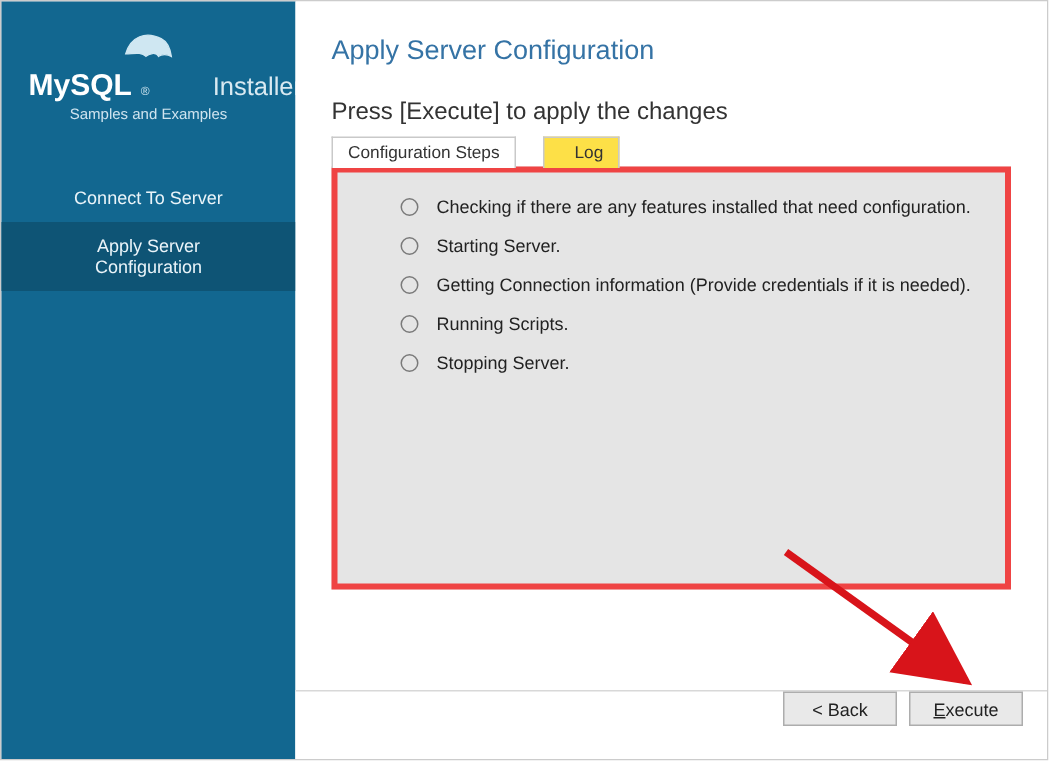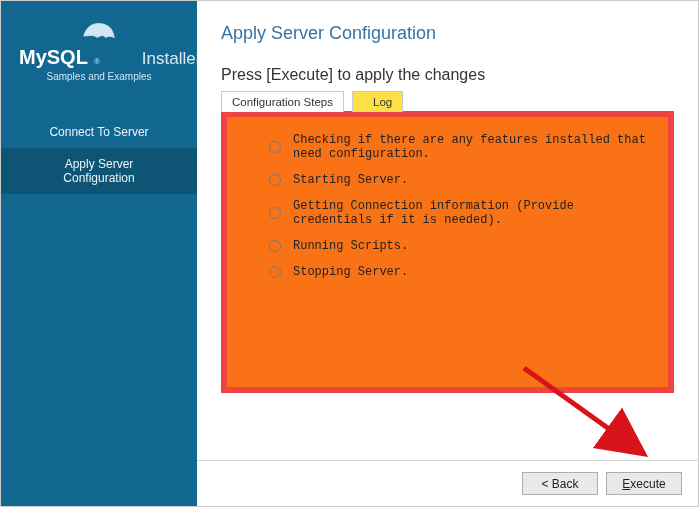--- a/index.html
+++ b/index.html
@@ -98,35 +98,34 @@
     position: relative;
     top: 1px;
     z-index: 2;
   }
   .tab {
     border: 1px solid #c9c9c9;
     border-bottom: none;
     padding: 4px 10px;
     font-size: 11.5px;
     background: #fff;
-    margin-right: 8px;
+    margin-right: 18px;
     cursor: pointer;
     color: #333;
   }
   .tab.inactive {
     background: #fde047;
     padding-left: 20px;
   }
   .panel {
-    border: 6px solid #ef4444;
+    border: 4px solid #ef4444;
     flex: 0 0 auto;
     height: 282px;
     padding: 16px 18px;
-    background: #f97316;
-    font-family: Liberation Mono, monospace;
+    background: #e5e5e5;
   }
   .step {
     display: flex;
     align-items: center;
     gap: 12px;
     margin-bottom: 12px;
     padding-left: 24px;
   }
   .step-circle {
     width: 12px;
@@ -141,21 +140,21 @@
   }
   .footer {
     position: absolute;
     bottom: 0;
     left: 0;
     right: 0;
     height: 46px;
     border-top: 1px solid #d8d8d8;
     background: #fff;
     display: flex;
-    align-items: center;
+    align-items: flex-start;
     justify-content: flex-end;
     padding-right: 16px;
     gap: 8px;
   }
   .btn {
     min-width: 76px;
     height: 23px;
     border: 1px solid #adadad;
     background: #e9e9e9;
     font-size: 12px;

